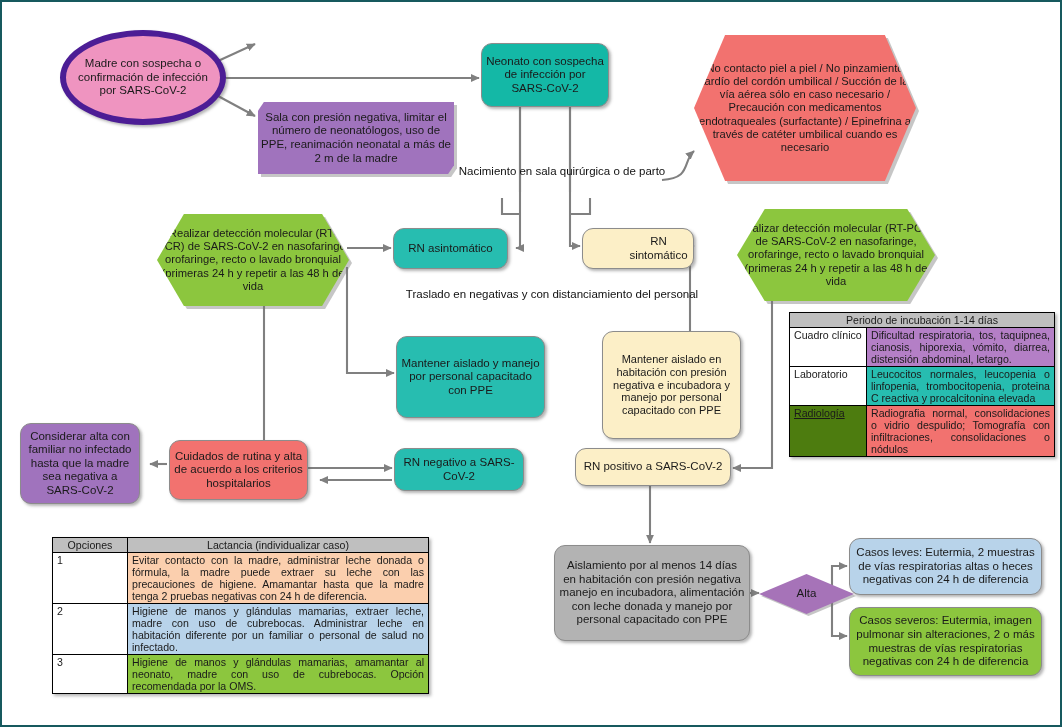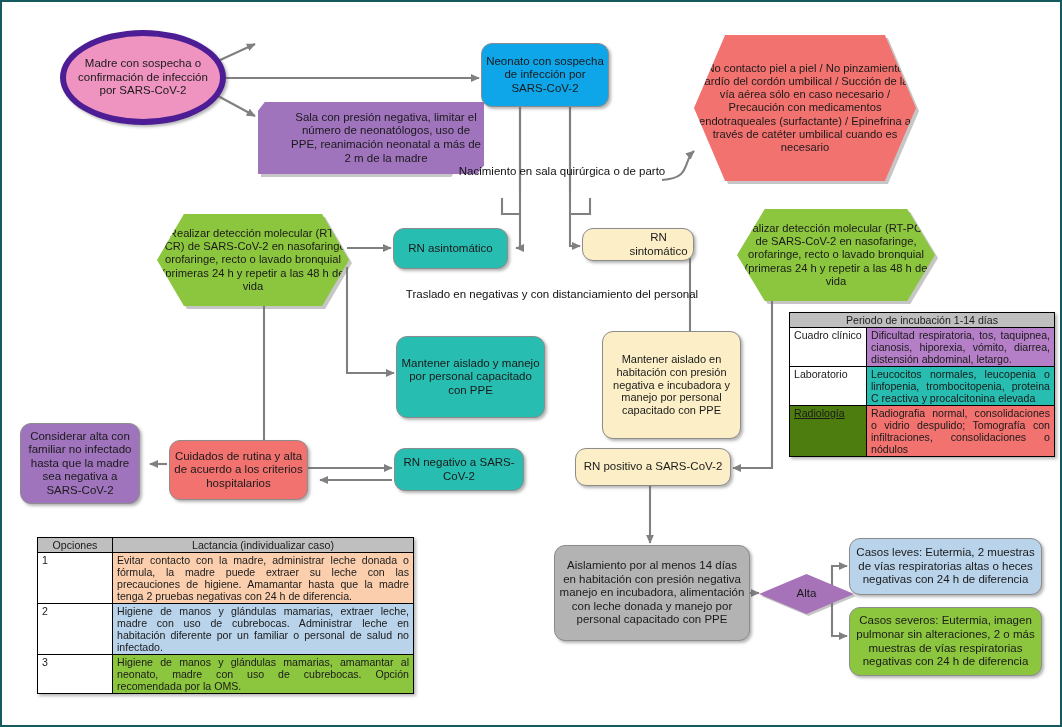--- a/index.html
+++ b/index.html
@@ -97,26 +97,26 @@
 
   <div class="node ellipse" style="left:58px;top:28px;width:166px;height:95px;background:#ef94c0;font-size:11.5px;">
     <span>Madre con sospecha o confirmación de infección por SARS-CoV-2</span>
   </div>
 
 
   <div class="hexwrap" style="left:256px;top:100px;width:196px;height:72px;">
     <div style="position:absolute;left:3px;top:3px;width:100%;height:100%;background:rgba(120,120,120,.42);
                 clip-path:polygon(3% 0,100% 0,100% 88%,97% 100%,0 100%,0 12%);"></div>
     <div class="hex" style="background:#a073bd;font-size:11.5px;position:relative;
-                clip-path:polygon(3% 0,100% 0,100% 88%,97% 100%,0 100%,0 12%);padding-left:30px;">
+                clip-path:polygon(3% 0,100% 0,100% 88%,97% 100%,0 100%,0 12%);">
       <span>Sala con presión negativa, limitar el número de neonatólogos, uso de PPE, reanimación neonatal a más de 2 m de la madre</span>
     </div>
   </div>
 
-  <div class="node rbox" style="left:479px;top:41px;width:128px;height:64px;background:#0ea5e9;font-size:11.5px;">
+  <div class="node rbox" style="left:479px;top:41px;width:128px;height:64px;background:#14b8a6;font-size:11.5px;">
     <span>Neonato con sospecha de infección por SARS-CoV-2</span>
   </div>
 
   <div class="hexwrap" style="left:692px;top:33px;width:222px;height:146px;">
     <div class="hexsh"></div>
     <div class="hex" style="background:#f2726f;font-size:11.2px;position:relative;">
       <span>No contacto piel a piel / No pinzamiento tardío del cordón umbilical / Succión de la vía aérea sólo en caso necesario / Precaución con medicamentos endotraqueales (surfactante) / Epinefrina a través de catéter umbilical cuando es necesario</span>
     </div>
   </div>
 
@@ -135,21 +135,21 @@
     <div class="hexsh"></div>
     <div class="hex" style="background:#8cc63e;font-size:11.2px;position:relative;">
       <span>Realizar detección molecular (RT-PCR) de SARS-CoV-2 en nasofaringe, orofaringe, recto o lavado bronquial (primeras 24 h y repetir a las 48 h de vida</span>
     </div>
   </div>
 
   <div class="node rbox" style="left:391px;top:226px;width:115px;height:41px;background:#27bdb0;font-size:11.5px;">
     <span>RN asintomático</span>
   </div>
 
-  <div class="node rbox" style="left:580px;top:226px;width:112px;height:33px;background:#fcefc7;font-size:11.5px;padding-left:41px;">
+  <div class="node rbox" style="left:580px;top:226px;width:112px;height:41px;background:#fcefc7;font-size:11.5px;padding-left:41px;">
     <span>RN sintomático</span>
   </div>
 
   <div class="plain" style="left:395px;top:285px;width:310px;font-size:11.5px;">
     <span>Traslado en negativas y con distanciamiento del personal</span>
   </div>
 
   <div class="node rbox" style="left:394px;top:334px;width:149px;height:82px;background:#27bdb0;font-size:11.5px;">
     <span>Mantener aislado y manejo por personal capacitado con PPE</span>
   </div>
@@ -206,21 +206,21 @@
       <td style="background:#fff;">Laboratorio</td>
       <td class="just" style="background:#27bdb0;">Leucocitos normales, leucopenia o linfopenia, trombocitopenia, proteina C reactiva y procalcitonina elevada</td>
     </tr>
     <tr>
       <td style="background:#4d7c0f;text-decoration:underline;">Radiología</td>
       <td class="just" style="background:#f2726f;">Radiografia normal, consolidaciones o vidrio despulido; Tomografía con infiltraciones, consolidaciones o nódulos</td>
     </tr>
   </tbody>
     </table>
 
-  <table class="tbl" style="left:35px;top:535px;width:377px;font-size:10.6px;">
+  <table class="tbl" style="left:50px;top:535px;width:377px;font-size:10.6px;">
     <tbody>
         <tr>
       <td class="thead" style="width:66px;">Opciones</td>
       <td class="thead">Lactancia (individualizar caso)</td>
     </tr>
     <tr>
       <td style="background:#fff;">1</td>
       <td class="just" style="background:#fbcfae;">Evitar contacto con la madre, administrar leche donada o fórmula, la madre puede extraer su leche con las precauciones de higiene. Amamantar hasta que la madre tenga 2 pruebas negativas con 24 h de diferencia.</td>
     </tr>
     <tr>

